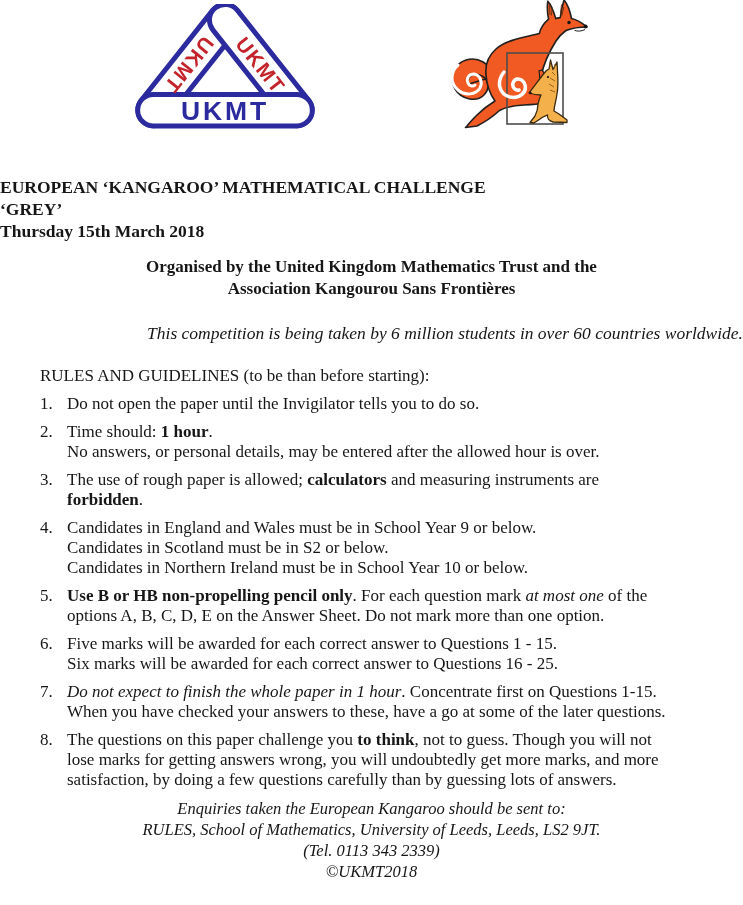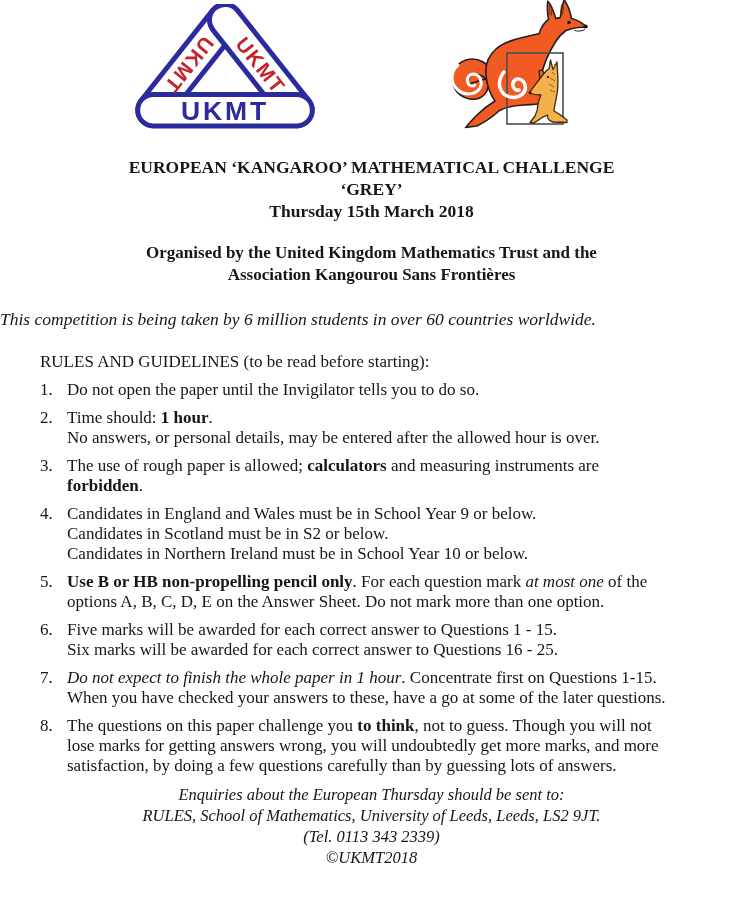--- a/index.html
+++ b/index.html
@@ -3,23 +3,23 @@
 <meta charset="utf-8">
 <style>
   html,body{margin:0;padding:0;background:#ffffff;}
   .page{
     width:743px;height:905px;position:relative;background:#fff;
     font-family:"Liberation Serif",serif;color:#161616;overflow:hidden;
   }
   .header{position:relative;height:138px;}
   .logo-wrap{position:absolute;left:122px;top:4px;width:206px;height:134px;}
   .kangaroo-wrap{position:absolute;left:450px;top:-2px;width:150px;height:140px;}
-  .title-block{margin-top:18px;text-align:center;font-weight:bold;font-size:17.5px;line-height:22px;}
-  .organiser{margin-top:20px;text-align:center;font-weight:bold;font-size:17px;line-height:22px;}
-  .tagline{margin-top:22px;text-align:left;font-style:italic;font-size:17.5px;line-height:22px;}
+  .title-block{margin-top:38px;text-align:left;font-weight:bold;font-size:17.5px;line-height:22px;}
+  .organiser{margin-top:14px;text-align:center;font-weight:bold;font-size:17px;line-height:22px;}
+  .tagline{margin-top:22px;text-align:right;font-style:italic;font-size:17.5px;line-height:22px;}
   .rules{margin:22px 40px 0 40px;font-size:17px;line-height:20px;width:663px;}
   .rules-heading{margin-bottom:2px;}
   .rules-list{list-style:none;margin:0;padding:0;}
   .rule-item{display:flex;margin-top:8px;}
   .rule-number{flex:none;width:27px;}
   .rule-text{flex:1;}
   .rule-text .b{font-weight:bold;text-align:center;}
   .rule-text .i{font-style:italic;text-align:center;}
   .footer{margin-top:8px;text-align:center;font-style:italic;font-size:16.5px;line-height:21px;}
   svg text{font-family:"Liberation Sans",sans-serif;}
@@ -128,21 +128,21 @@
   </div>
 
   <div class="organiser">
     <div>Organised by the United Kingdom Mathematics Trust and the</div>
     <div>Association Kangourou Sans Frontières</div>
   </div>
 
   <div class="tagline">This competition is being taken by 6 million students in over 60 countries worldwide.</div>
 
   <div class="rules">
-    <div class="rules-heading">RULES AND GUIDELINES (to be read before starting):</div>
+    <div class="rules-heading">RULES AND GUIDELINES (to be than before starting):</div>
     <ol class="rules-list" id="rules-list">
   <li class="rule-item">
     <span class="rule-number">1.</span>
     <span class="rule-text"><span>Do not open the paper until the Invigilator tells you to do so.</span></span>
   </li>
 
   <li class="rule-item">
     <span class="rule-number">2.</span>
     <span class="rule-text"><span>Time should: </span><span class="b">1 hour</span><span>.</span><br><span>No answers, or personal details, may be entered after the allowed hour is over.</span></span>
   </li>
@@ -173,19 +173,19 @@
   </li>
 
   <li class="rule-item">
     <span class="rule-number">8.</span>
     <span class="rule-text"><span>The questions on this paper challenge you </span><span class="b">to think</span><span>, not to guess.  Though you will not</span><br><span>lose marks for getting answers wrong, you will undoubtedly get more marks, and more</span><br><span>satisfaction, by doing a few questions carefully than by guessing lots of answers.</span></span>
   </li>
 </ol>
   </div>
 
   <div class="footer" id="footer-lines">
-      <div class="footer-line">Enquiries about the European Thursday should be sent to:</div>
+      <div class="footer-line">Enquiries taken the European Kangaroo should be sent to:</div>
       <div class="footer-line">RULES, School of Mathematics, University of Leeds, Leeds, LS2 9JT.</div>
       <div class="footer-line">(Tel. 0113 343 2339)</div>
       <div class="footer-line">©UKMT2018</div>
     </div>
 
 </div>
 
 </body></html>

